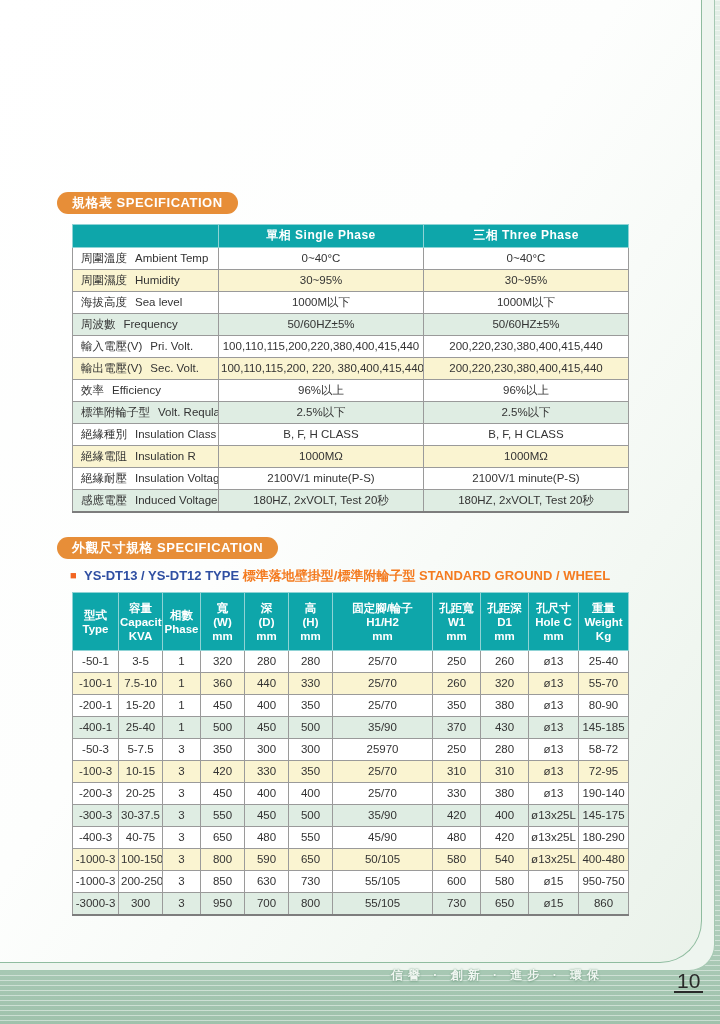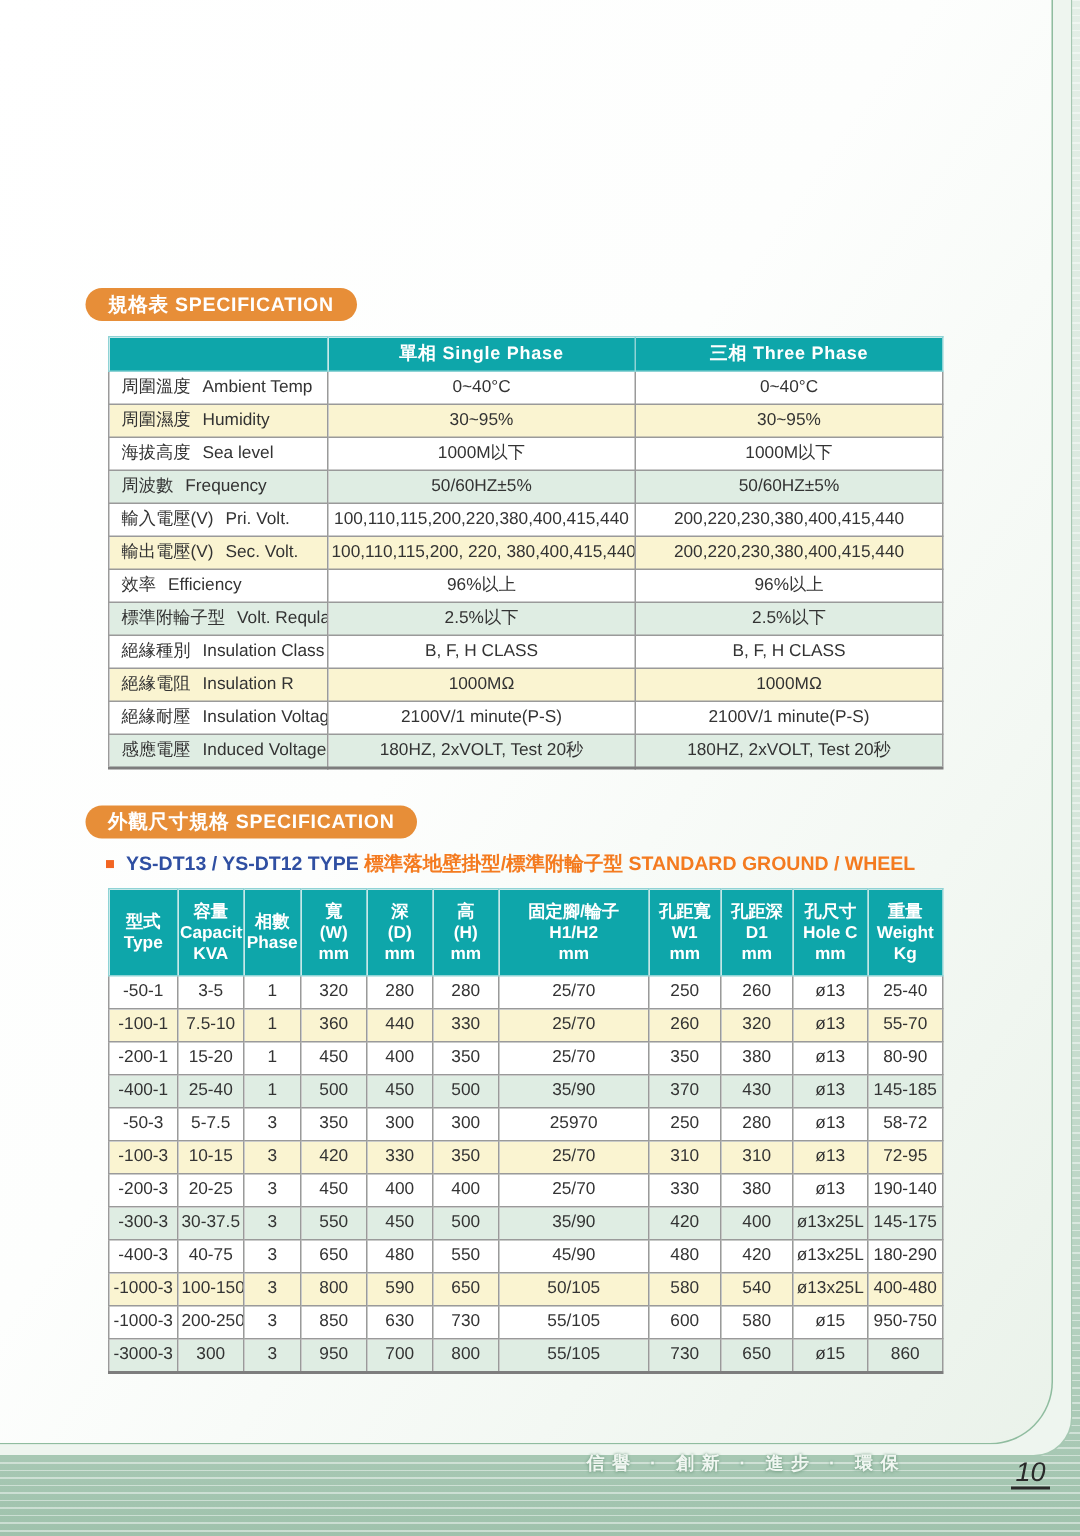--- a/index.html
+++ b/index.html
@@ -50,22 +50,22 @@
   tr.tone-green td{background:#DFEDE3;}
   table{border-bottom:2px solid #7d7d7d;}
   .footer-slogan{
     position:absolute;top:967px;left:0;width:604px;text-align:right;
     font-size:12px;font-weight:bold;letter-spacing:5px;
     color:rgba(250,253,250,.92);
     text-shadow:0 0 2px #7fa68e, 0 1px 2px #7fa68e;
     white-space:nowrap;
   }
   .page-number{
-    position:absolute;top:972px;left:674px;font-size:18px;color:#2a2a2a;
-    border-bottom:2px solid #2a2a2a;padding:0 3px 1px;line-height:18px;font-style:italic;
+    position:absolute;top:972px;left:674px;font-size:21px;color:#2a2a2a;
+    border-bottom:2px solid #2a2a2a;padding:0 3px 1px;line-height:18px;
   }
 </style>
 </head>
 <body>
 
 <div class="page">
   <div class="sheet-back"></div>
   <div class="sheet"></div>
 
   <div class="badge" id="badge-spec">規格表 SPECIFICATION</div>

